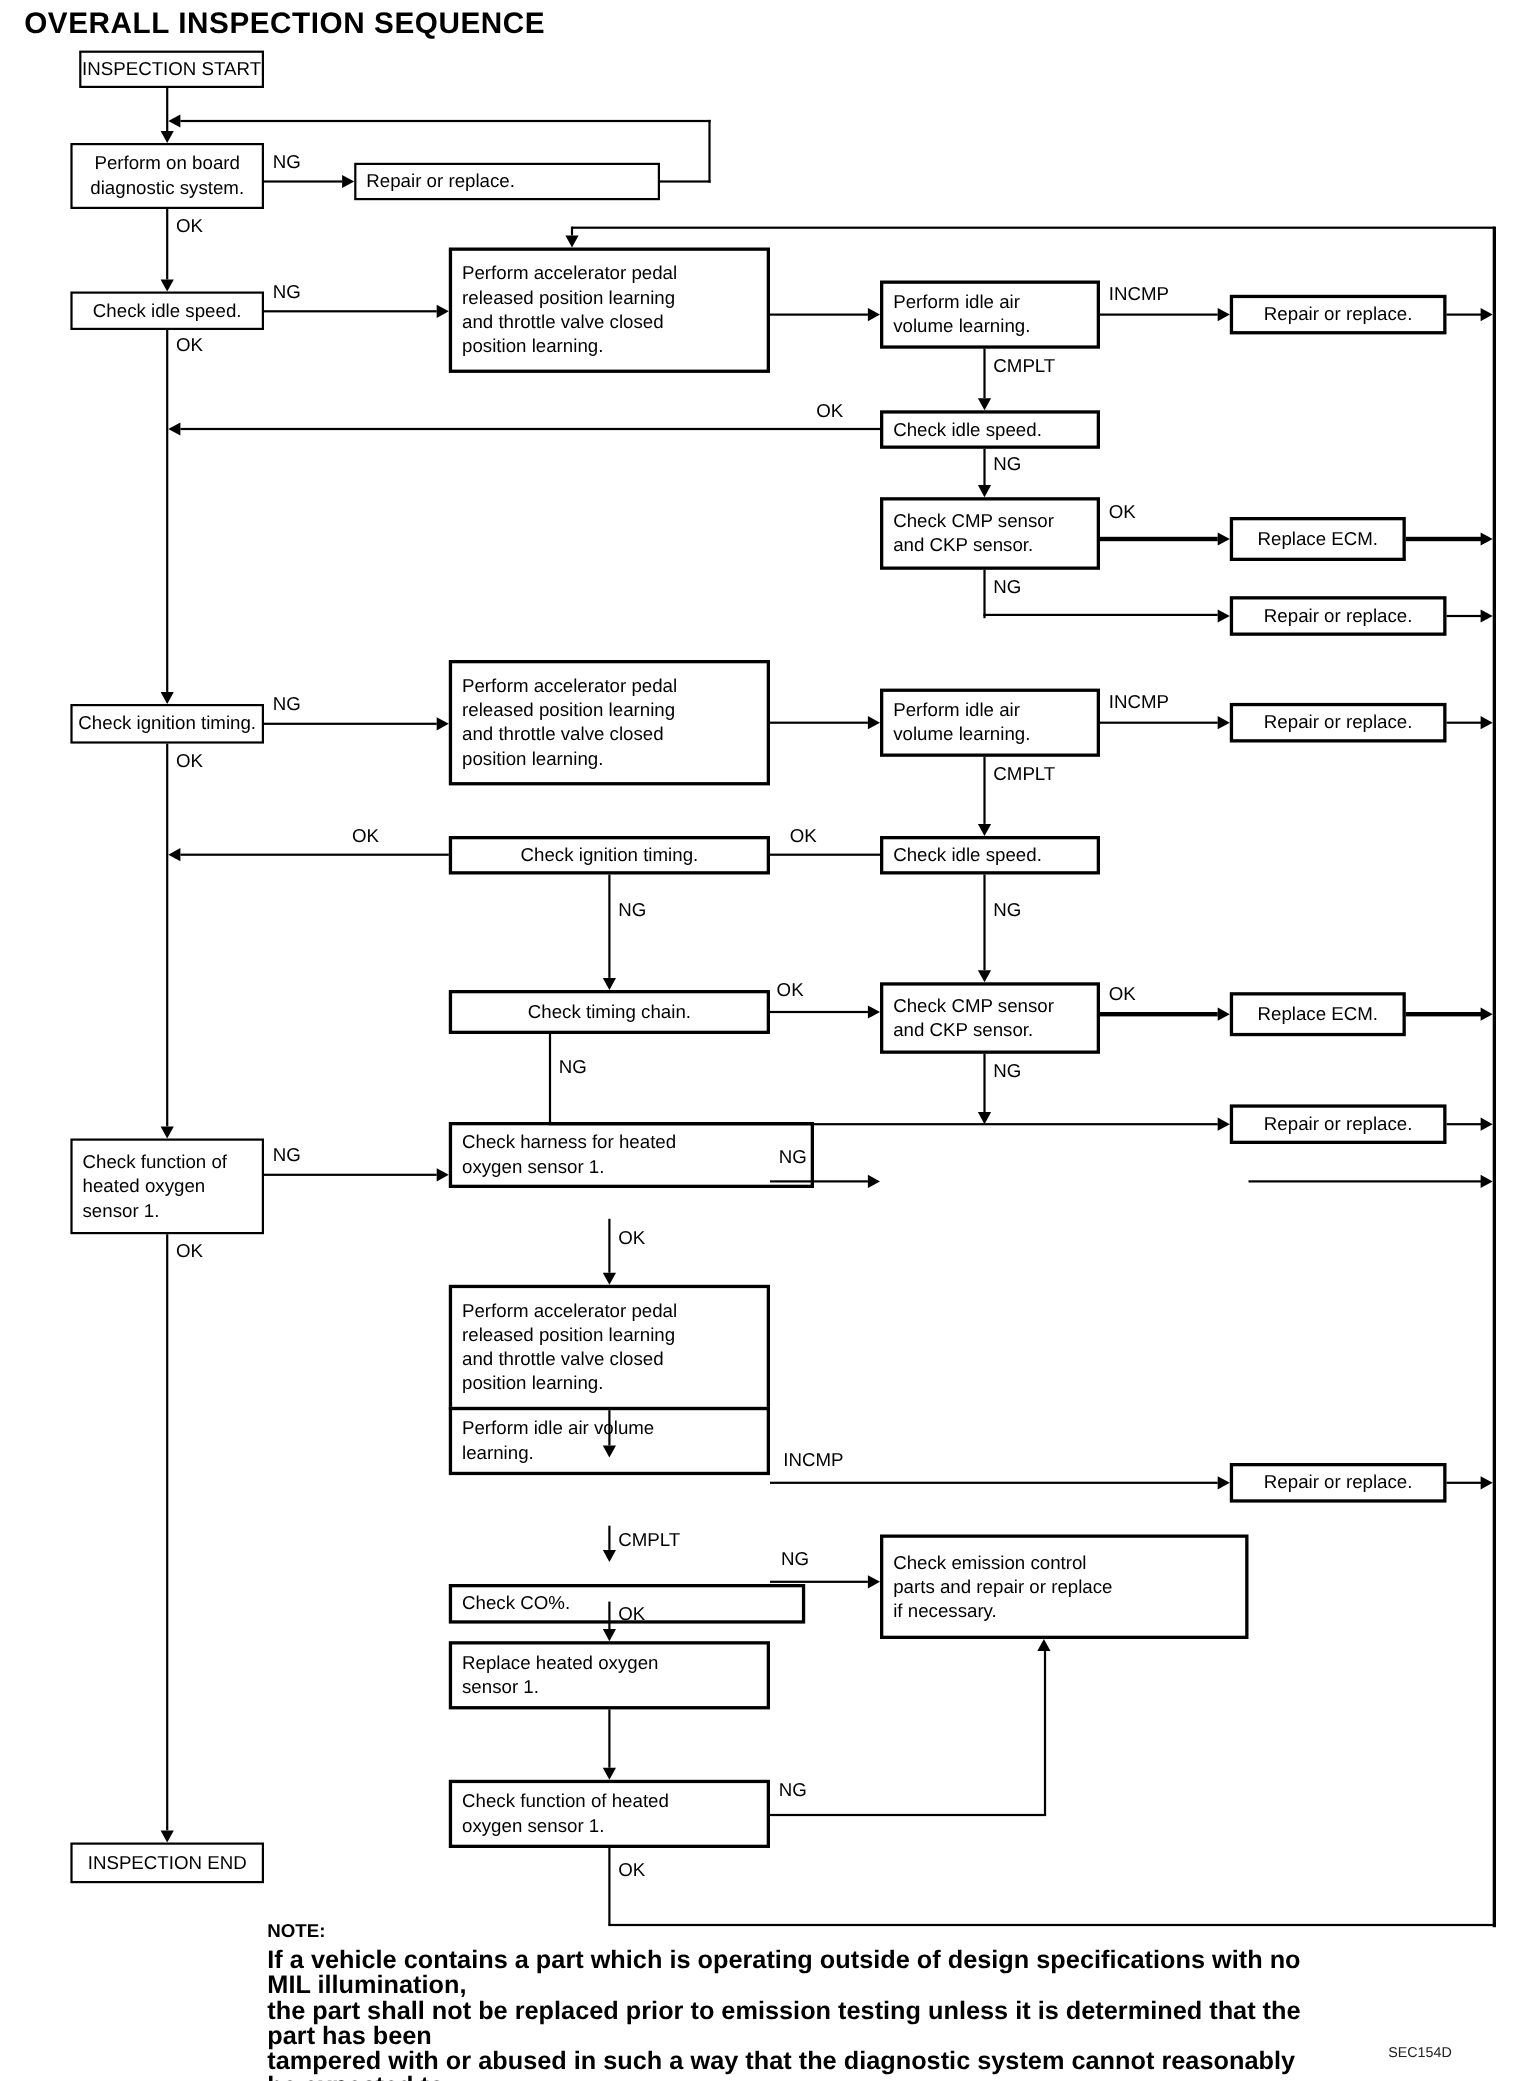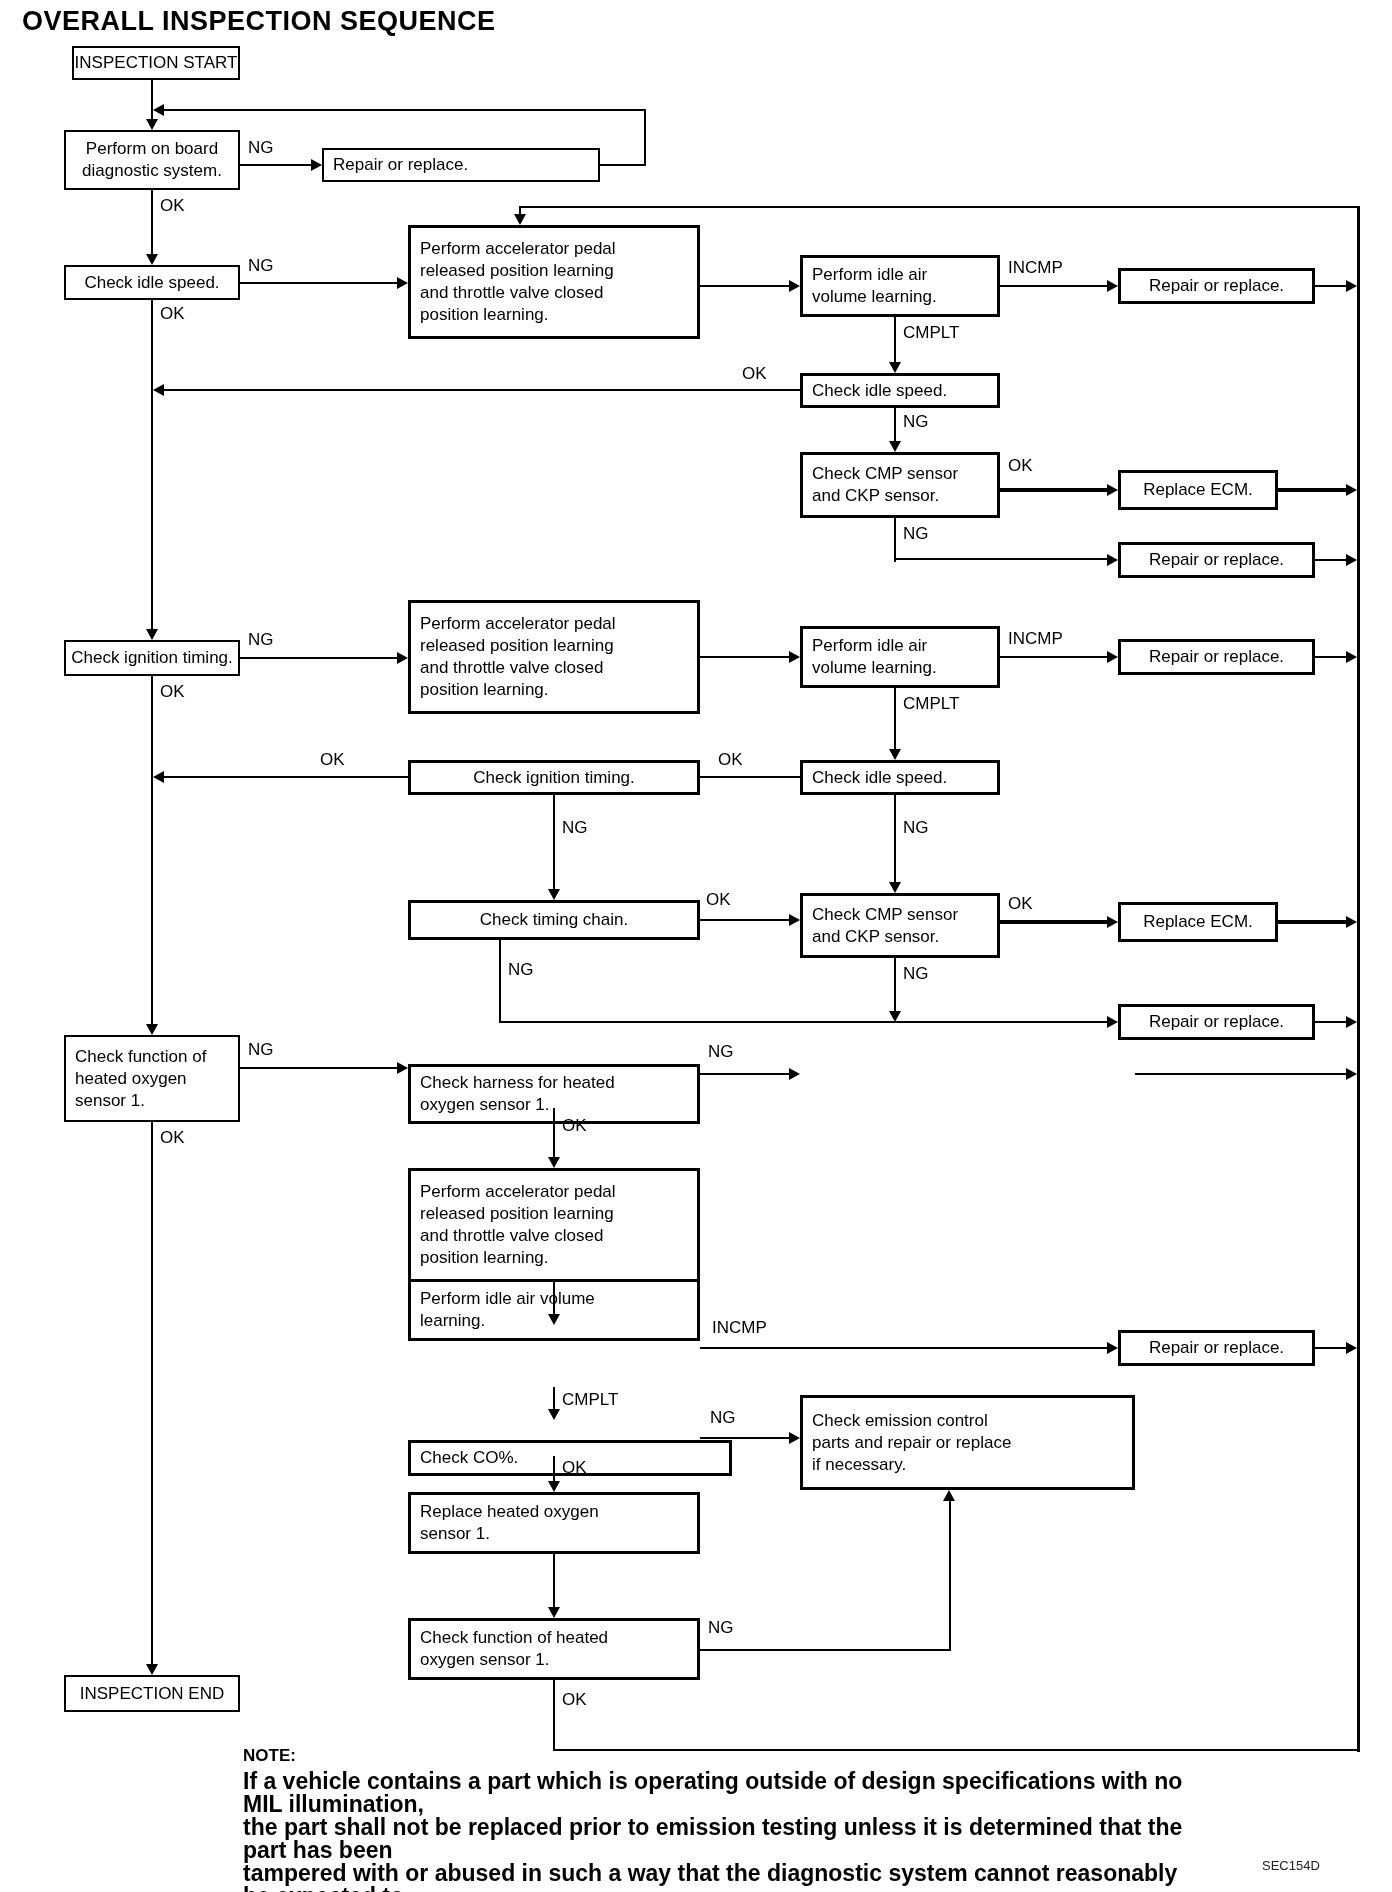--- a/index.html
+++ b/index.html
@@ -63,21 +63,21 @@
 volume learning.</div>
   <div class="box" style="left:1118px;top:639px;width:197px;height:36px">Repair or replace.</div>
   <div class="box" style="left:408px;top:760px;width:292px;height:35px">Check ignition timing.</div>
   <div class="box tl" style="left:800px;top:760px;width:200px;height:35px">Check idle speed.</div>
   <div class="box" style="left:408px;top:900px;width:292px;height:40px">Check timing chain.</div>
   <div class="box tl" style="left:800px;top:893px;width:200px;height:65px">Check CMP sensor
 and CKP sensor.</div>
   <div class="box" style="left:1118px;top:902px;width:160px;height:40px">Replace ECM.</div>
   <div class="box" style="left:1118px;top:1004px;width:197px;height:36px">Repair or replace.</div>
 
-  <div class="box tl" style="left:408px;top:1064px;width:292px;height:60px">Check harness for heated
+  <div class="box tl" style="left:408px;top:1020px;width:332px;height:60px">Check harness for heated
 oxygen sensor 1.</div>
   <div class="box tl" style="left:408px;top:1168px;width:292px;height:114px">Perform accelerator pedal
 released position learning
 and throttle valve closed
 position learning.</div>
   <div class="box tl" style="left:408px;top:1279px;width:292px;height:62px">Perform idle air volume
 learning.</div>
   <div class="box" style="left:1118px;top:1330px;width:197px;height:36px">Repair or replace.</div>
   <div class="box tl" style="left:408px;top:1440px;width:324px;height:36px">Check CO%.</div>
   <div class="box tl" style="left:800px;top:1395px;width:335px;height:95px">Check emission control

